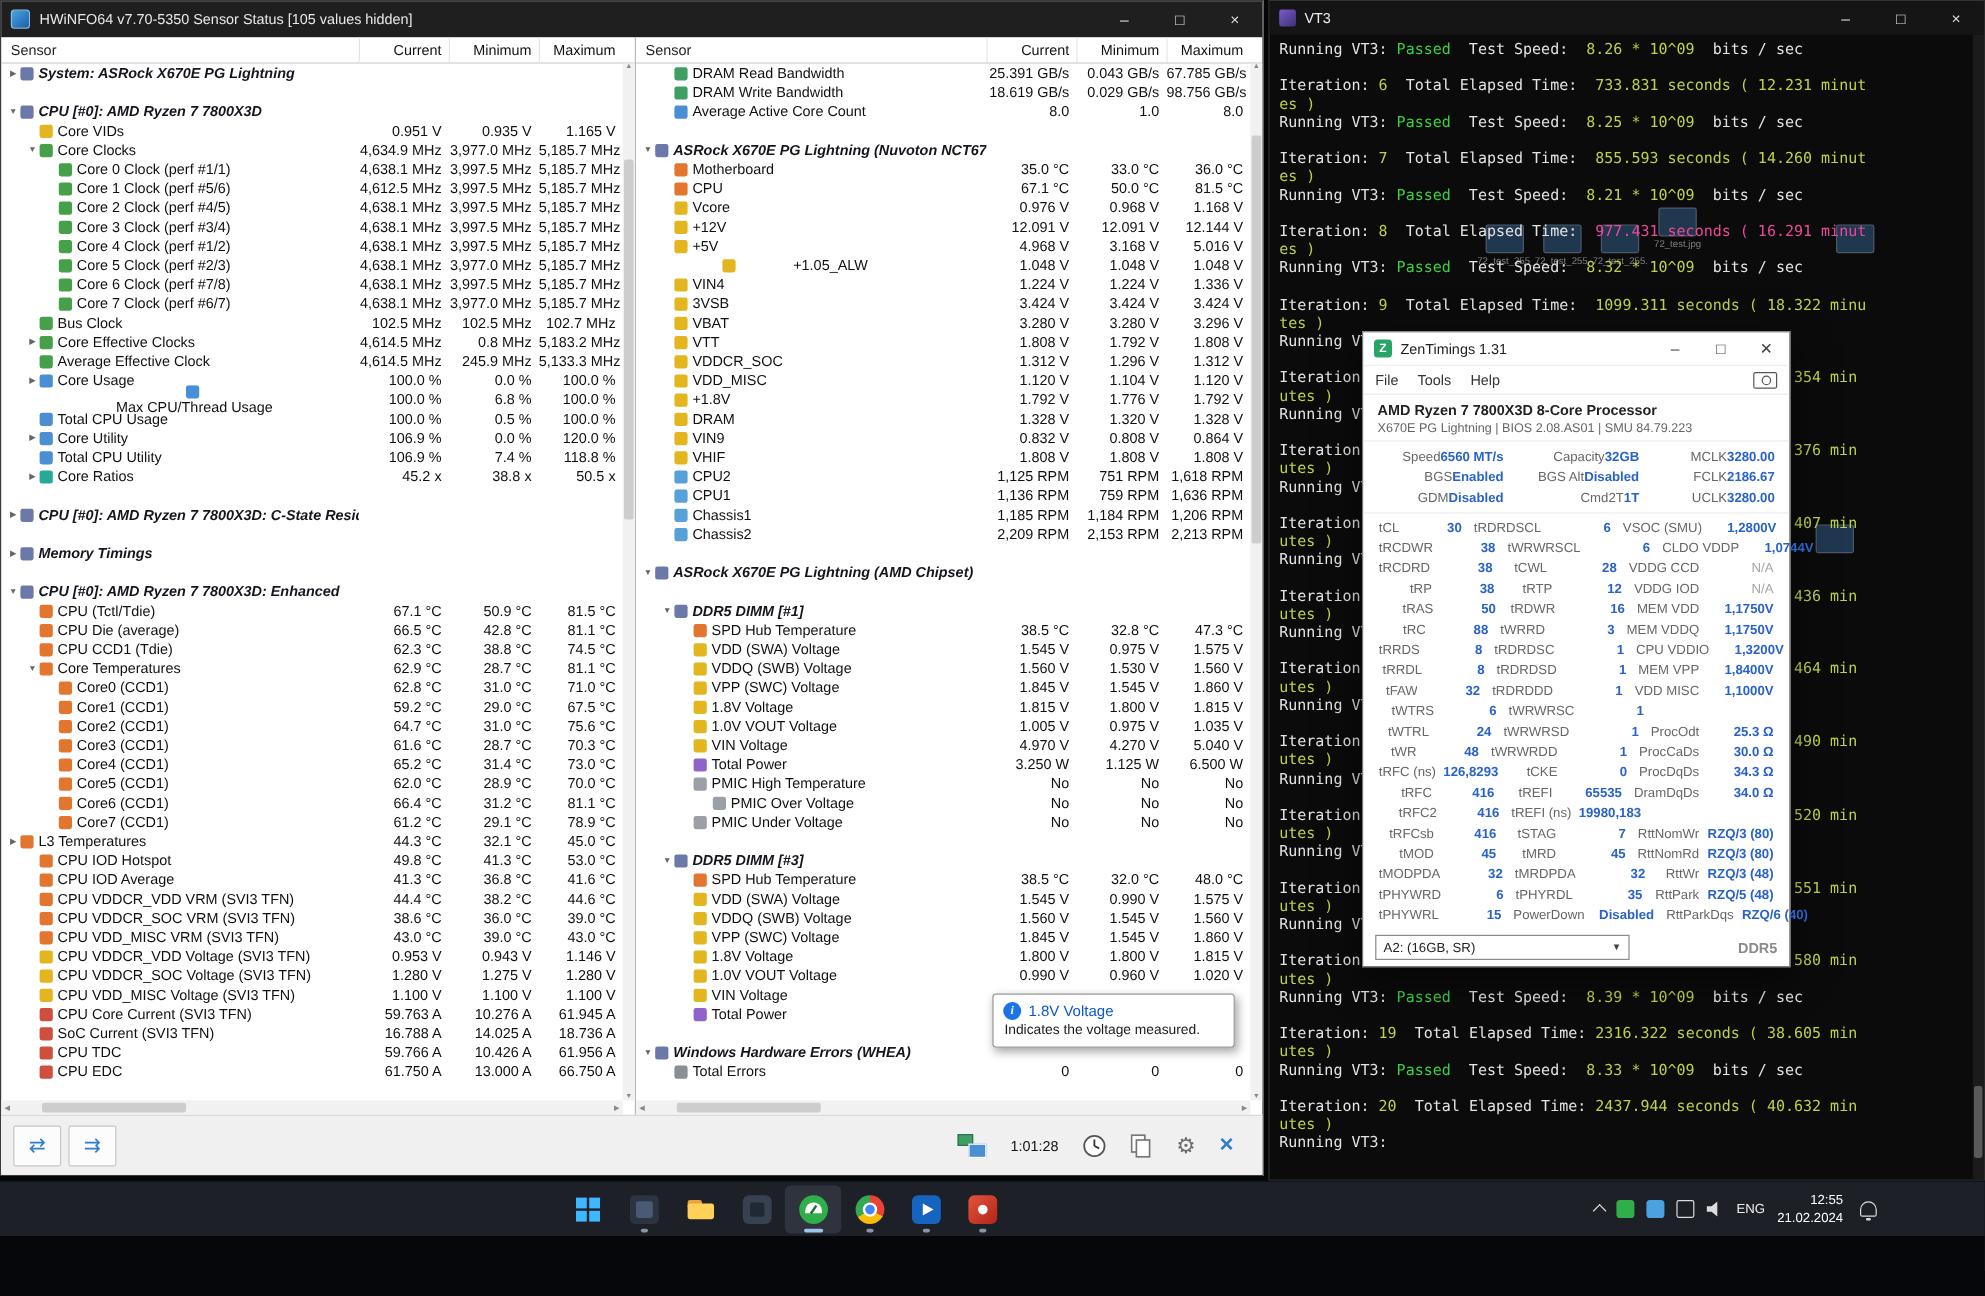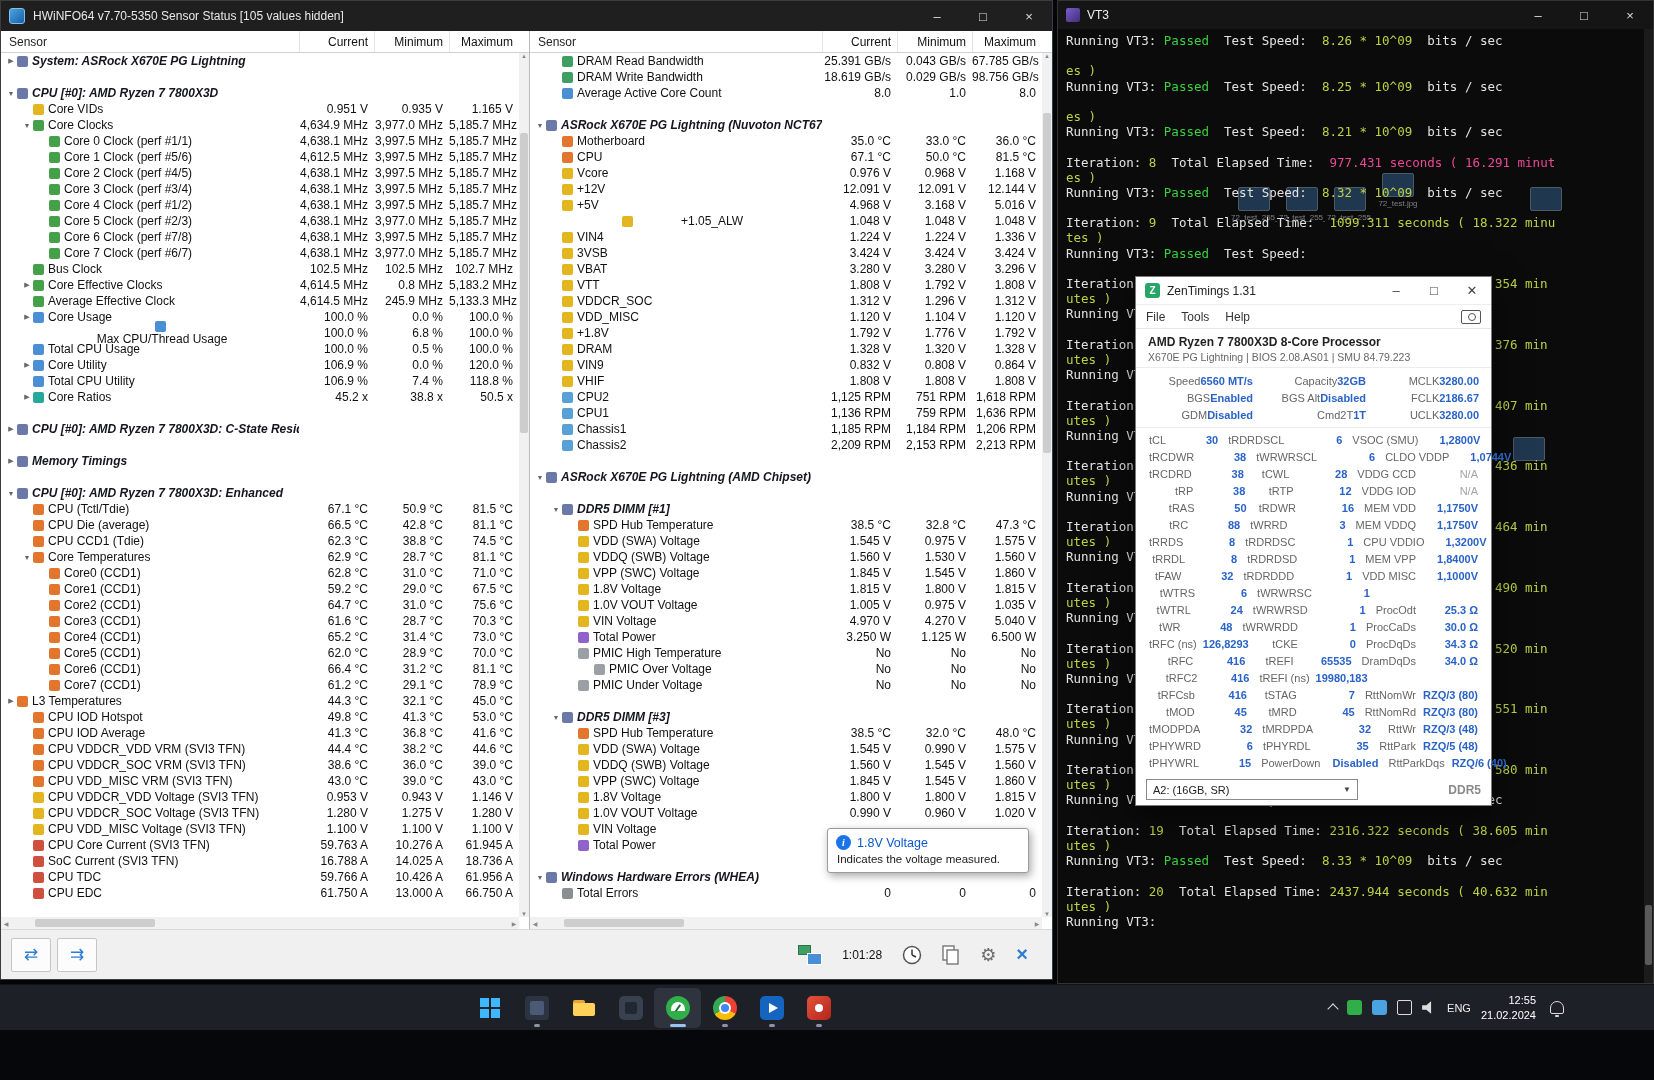--- a/index.html
+++ b/index.html
@@ -797,21 +797,21 @@
             <div class="lab" style="padding-left: 20px;">
               <span class="ex"></span>
               <span class="ic ic-volt"></span>
               <span class="txt">+5V</span>
             </div>
             <div class="cell">4.968 V</div>
             <div class="cell">3.168 V</div>
             <div class="cell">5.016 V</div>
           </div>
           <div class="srow">
-            <div class="lab" style="padding-left: 36px; gap: 44px;">
+            <div class="lab" style="padding-left: 16px; gap: 44px;">
               <span class="ex"></span>
               <span class="ic ic-volt"></span>
               <span class="txt">+1.05_ALW</span>
             </div>
             <div class="cell">1.048 V</div>
             <div class="cell">1.048 V</div>
             <div class="cell">1.048 V</div>
           </div>
           <div class="srow">
             <div class="lab" style="padding-left: 20px;">
@@ -1275,23 +1275,25 @@
           <div class="fl"></div>
         </div>
         <div class="dfile" style="left: 448px; top: 408px;">
           <div class="thumb"></div>
           <div class="fl"></div>
         </div>
       </div>
     <div id="vt-lines">
         <div class="cline"><span style="color: rgb(227, 227, 227);">Running VT3: </span><span style="color: rgb(59, 210, 63);">Passed</span><span style="color: rgb(227, 227, 227);">  Test Speed:  </span><span style="color: rgb(189, 210, 67);">8.26 * 10^09</span><span style="color: rgb(227, 227, 227);">  bits / sec</span></div>
         <div class="cline">&nbsp;</div>
+        <div class="cline"><span style="color: rgb(227, 227, 227);">Iteration: </span><span style="color: rgb(189, 210, 67);">6</span><span style="color: rgb(227, 227, 227);">  Total Elapsed Time:  </span><span style="color: rgb(189, 210, 67);">733.831 seconds ( 12.231 minut</span></div>
         <div class="cline"><span style="color: rgb(189, 210, 67);">es )</span></div>
         <div class="cline"><span style="color: rgb(227, 227, 227);">Running VT3: </span><span style="color: rgb(59, 210, 63);">Passed</span><span style="color: rgb(227, 227, 227);">  Test Speed:  </span><span style="color: rgb(189, 210, 67);">8.25 * 10^09</span><span style="color: rgb(227, 227, 227);">  bits / sec</span></div>
         <div class="cline">&nbsp;</div>
+        <div class="cline"><span style="color: rgb(227, 227, 227);">Iteration: </span><span style="color: rgb(189, 210, 67);">7</span><span style="color: rgb(227, 227, 227);">  Total Elapsed Time:  </span><span style="color: rgb(189, 210, 67);">855.593 seconds ( 14.260 minut</span></div>
         <div class="cline"><span style="color: rgb(189, 210, 67);">es )</span></div>
         <div class="cline"><span style="color: rgb(227, 227, 227);">Running VT3: </span><span style="color: rgb(59, 210, 63);">Passed</span><span style="color: rgb(227, 227, 227);">  Test Speed:  </span><span style="color: rgb(189, 210, 67);">8.21 * 10^09</span><span style="color: rgb(227, 227, 227);">  bits / sec</span></div>
         <div class="cline">&nbsp;</div>
         <div class="cline"><span style="color: rgb(227, 227, 227);">Iteration: </span><span style="color: rgb(189, 210, 67);">8</span><span style="color: rgb(227, 227, 227);">  Total Elapsed Time:  </span><span style="color: #ec4899;">977.431 seconds ( 16.291 minut</span></div>
         <div class="cline"><span style="color: rgb(189, 210, 67);">es )</span></div>
         <div class="cline"><span style="color: rgb(227, 227, 227);">Running VT3: </span><span style="color: rgb(59, 210, 63);">Passed</span><span style="color: rgb(227, 227, 227);">  Test Speed:  </span><span style="color: rgb(189, 210, 67);">8.32 * 10^09</span><span style="color: rgb(227, 227, 227);">  bits / sec</span></div>
         <div class="cline">&nbsp;</div>
         <div class="cline"><span style="color: rgb(227, 227, 227);">Iteration: </span><span style="color: rgb(189, 210, 67);">9</span><span style="color: rgb(227, 227, 227);">  Total Elapsed Time:  </span><span style="color: rgb(189, 210, 67);">1099.311 seconds ( 18.322 minu</span></div>
         <div class="cline"><span style="color: rgb(189, 210, 67);">tes )</span></div>
         <div class="cline"><span style="color: rgb(227, 227, 227);">Running VT3: </span><span style="color: rgb(59, 210, 63);">Passed</span><span style="color: rgb(227, 227, 227);">  Test Speed:</span></div>

